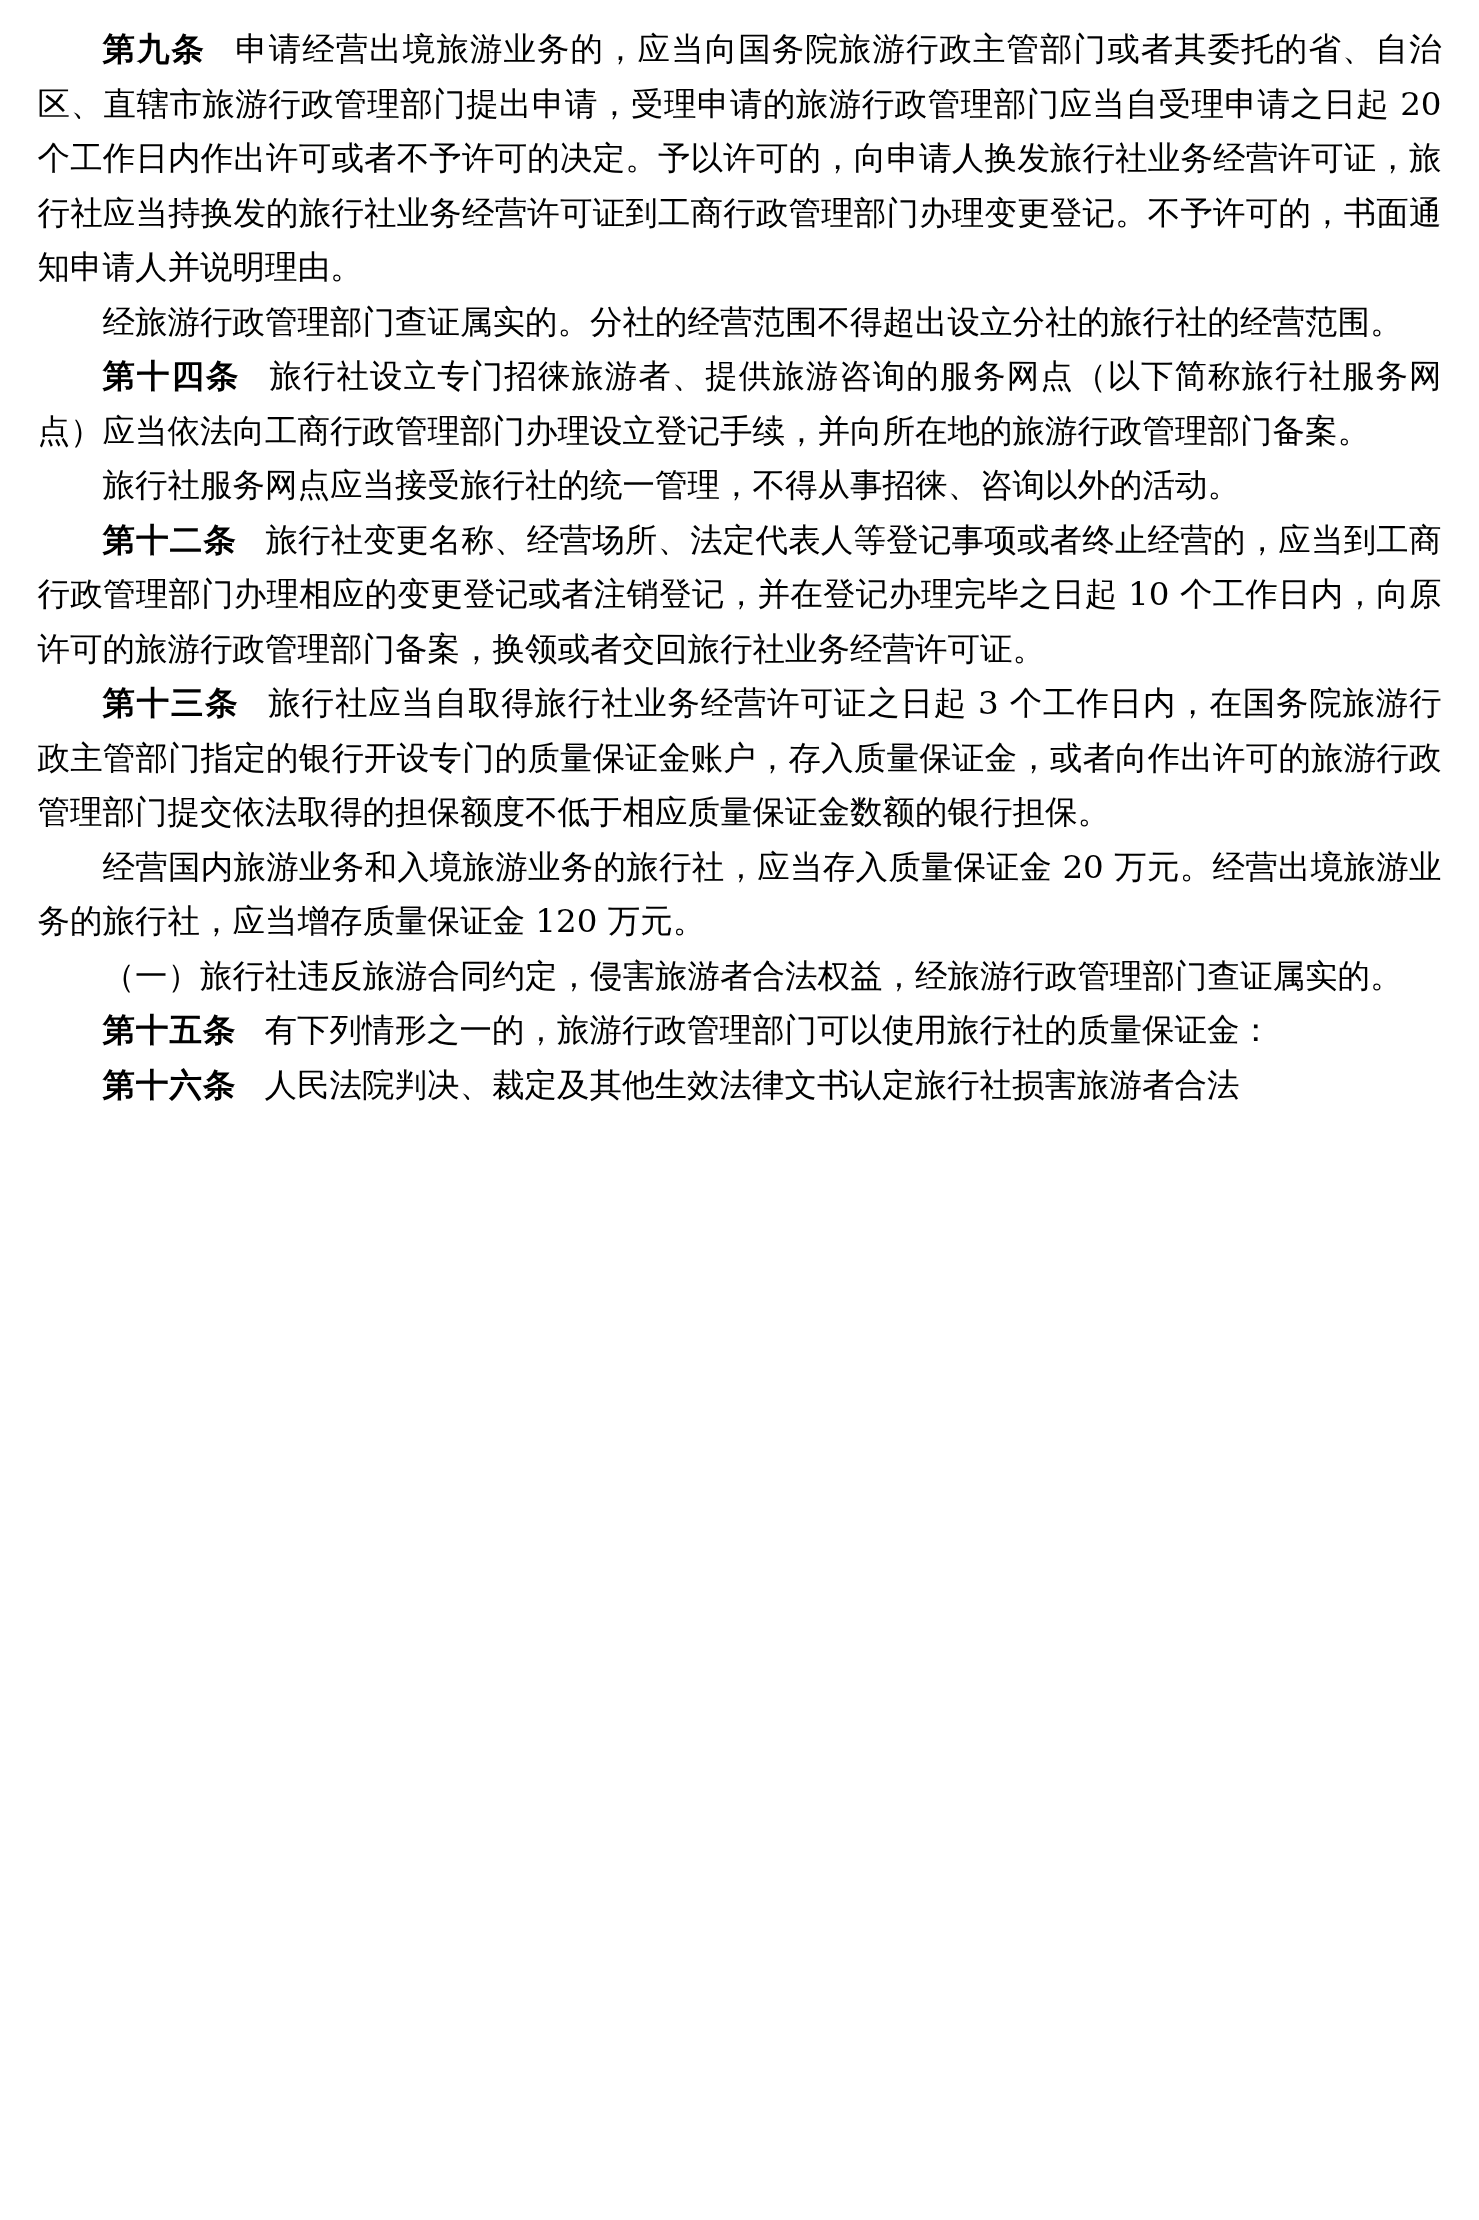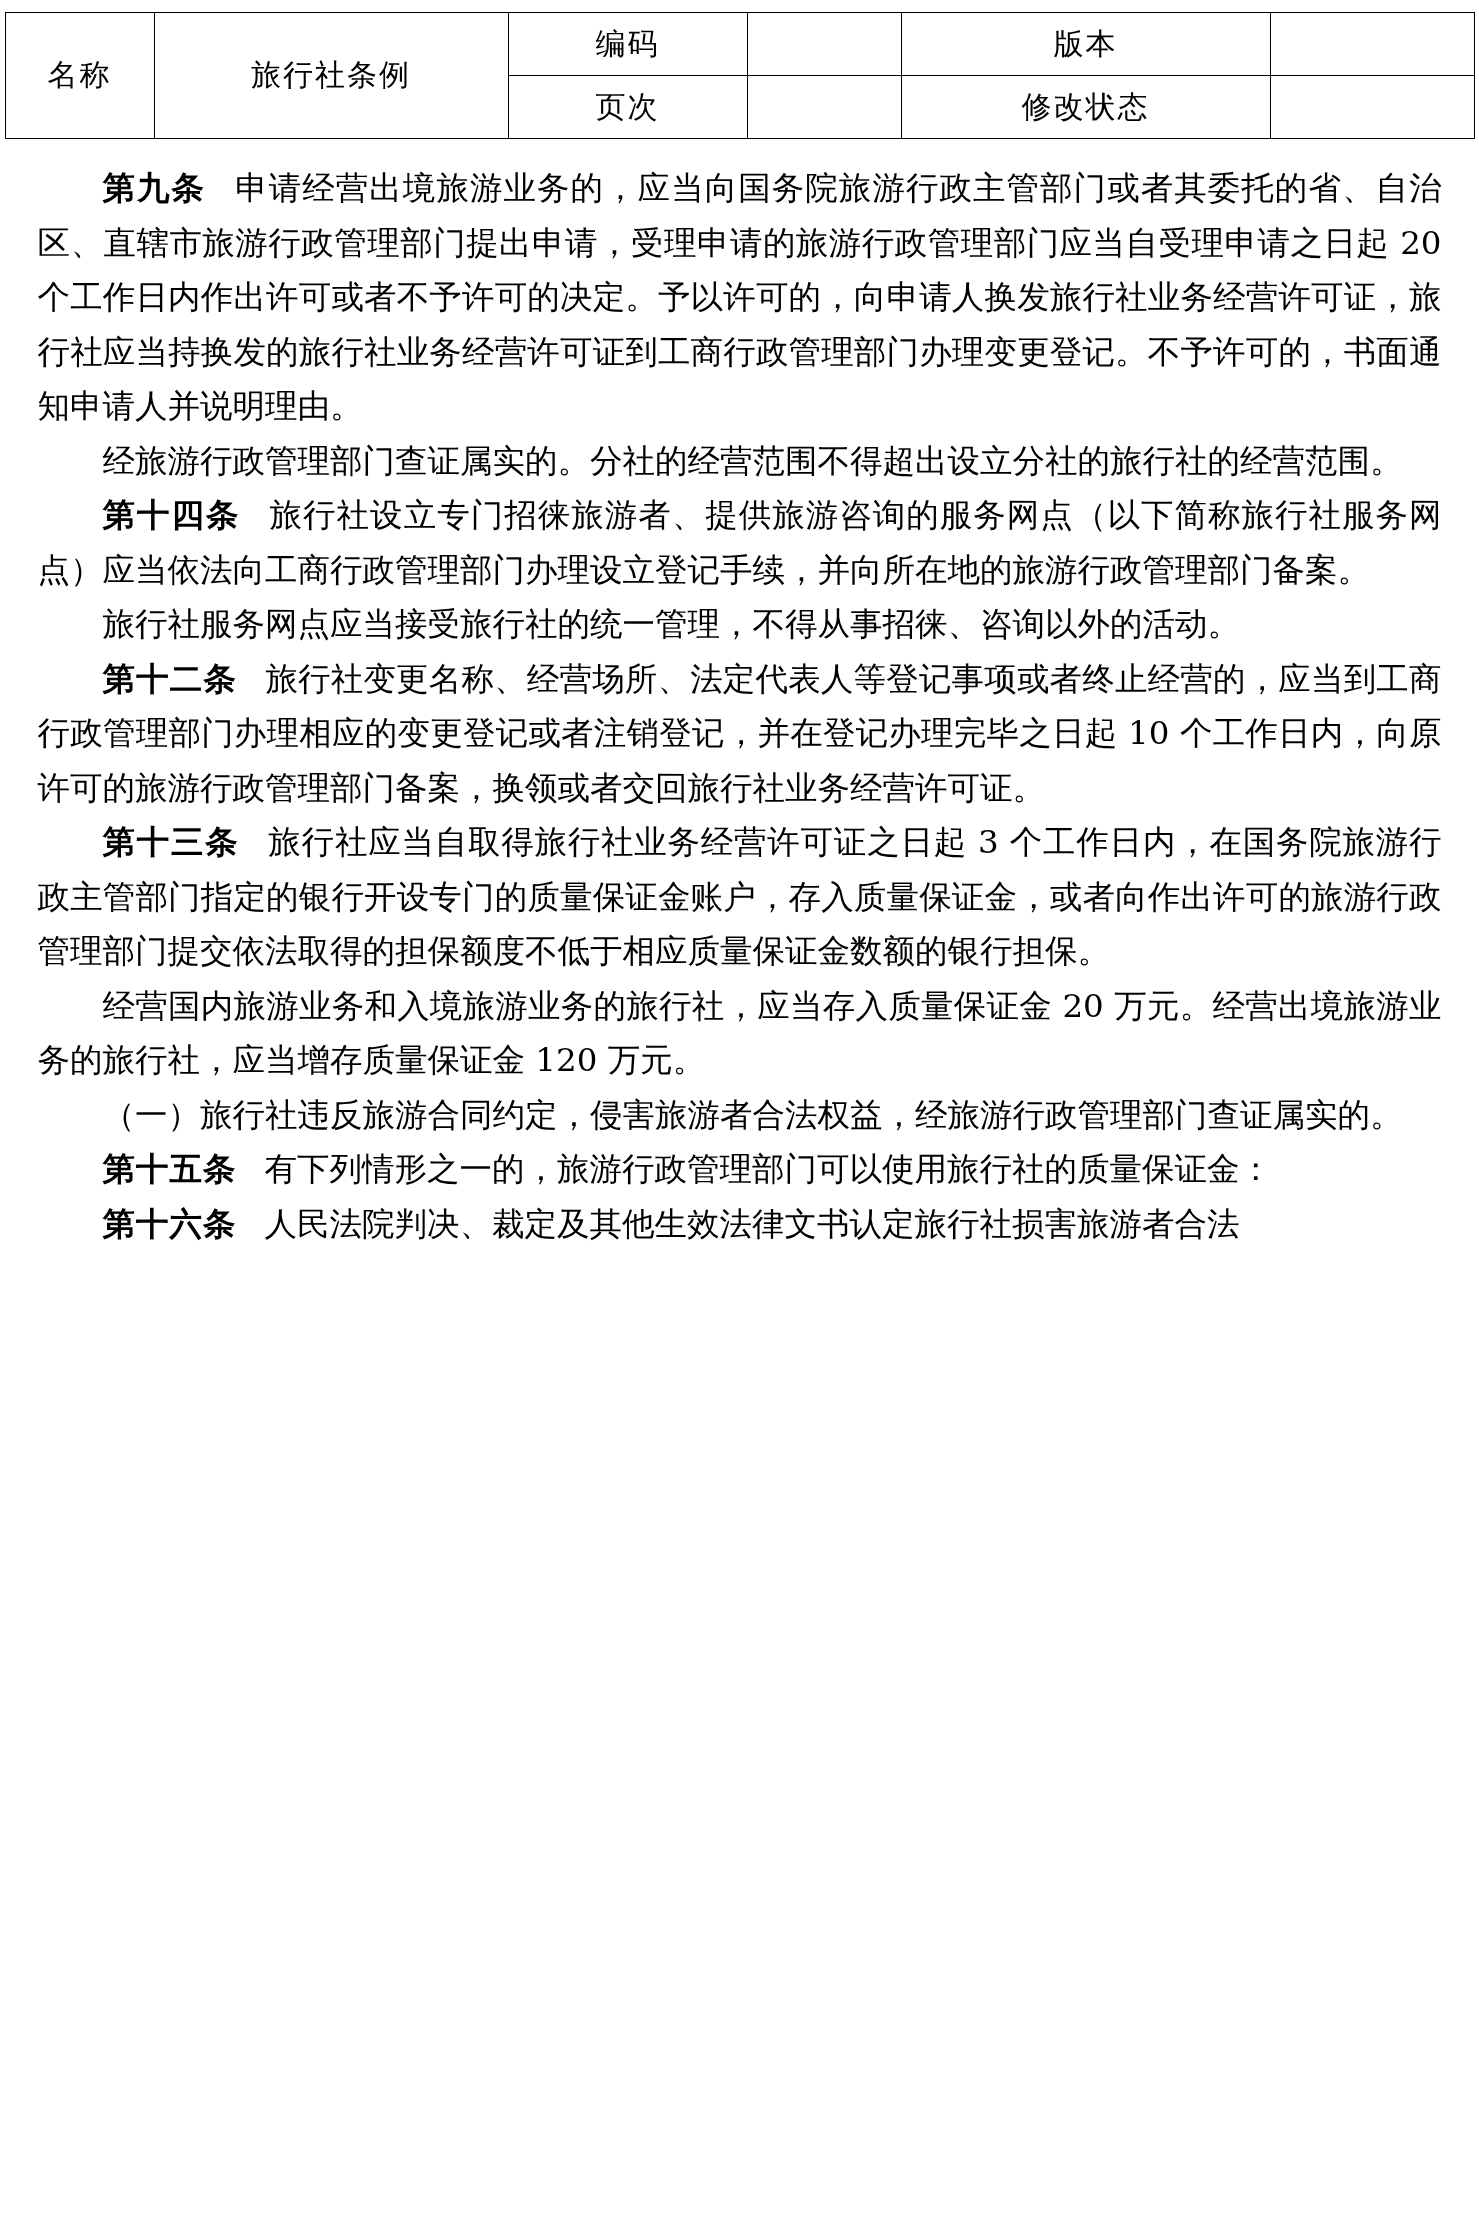--- a/index.html
+++ b/index.html
@@ -68,38 +68,20 @@
   .gap {
     display: inline-block;
     width: 28px;
   }
 </style>
 </head>
 <body>
 
 <div class="page">
 
-  <table class="header-table">
-    <tbody>
-      <tr>
-        <td class="h-name-label" rowspan="2">名称</td>
-        <td class="h-name-value" rowspan="2">旅行社条例</td>
-        <td class="h-key">编码</td>
-        <td class="h-val"></td>
-        <td class="h-key2">版本</td>
-        <td class="h-val2"></td>
-      </tr>
-      <tr>
-        <td class="h-key">页次</td>
-        <td class="h-val"></td>
-        <td class="h-key2">修改状态</td>
-        <td class="h-val2"></td>
-      </tr>
-    </tbody>
-  </table>
 
   <div class="doc-body">
 
     <p class="para">
       <span class="art-num">第九条</span><span class="gap"></span><span>申请经营出境旅游业务的，应当向国务院旅游行政主管部门或者其委托的省、自治区、直辖市旅游行政管理部门提出申请，受理申请的旅游行政管理部门应当自受理申请之日起 20 个工作日内作出许可或者不予许可的决定。予以许可的，向申请人换发旅行社业务经营许可证，旅行社应当持换发的旅行社业务经营许可证到工商行政管理部门办理变更登记。不予许可的，书面通知申请人并说明理由。</span>
     </p>
 
 
     <p class="para">
       <span>经旅游行政管理部门查证属实的。分社的经营范围不得超出设立分社的旅行社的经营范围。</span>

